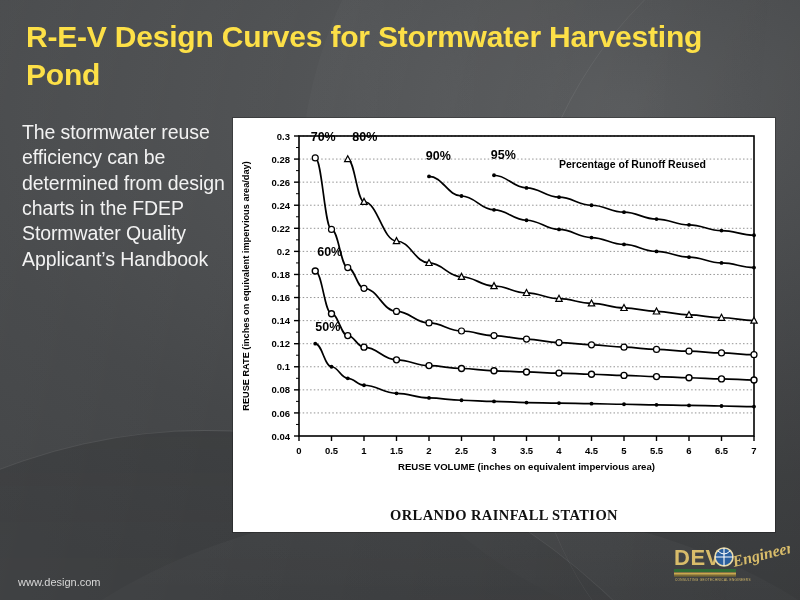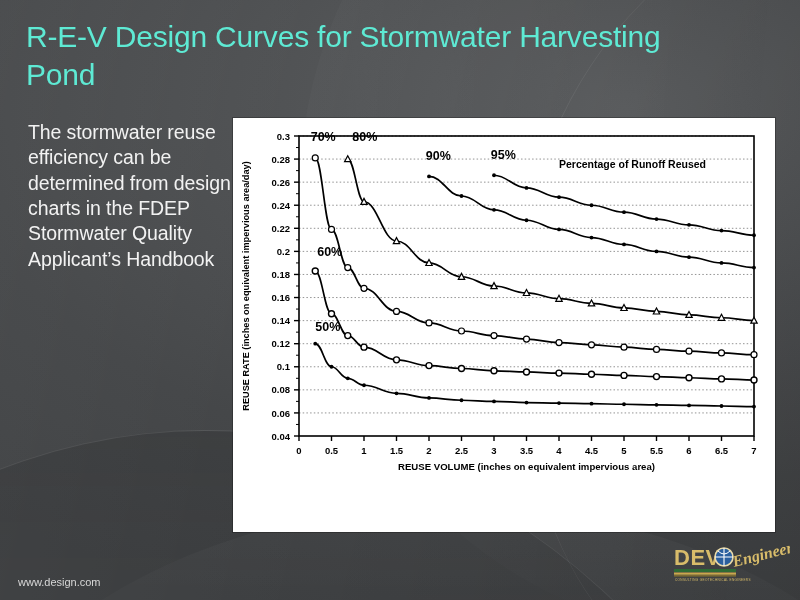--- a/index.html
+++ b/index.html
@@ -45,26 +45,26 @@
     transform:rotate(7deg);
   }
   .swoosh-d{
     position:absolute;left:-100px;top:505px;width:1100px;height:420px;
     border-radius:50% 50% 0 0/100% 100% 0 0;
     background:linear-gradient(180deg, rgba(255,255,255,0.035), rgba(255,255,255,0) 40%);
   }
   
   #title{
     position:absolute;left:26px;top:18px;width:700px;
-    color:#5eead4;font-size:30px;font-weight:normal;line-height:1.25;
+    color:#fde047;font-size:30px;font-weight:bold;line-height:1.25;
     letter-spacing:-0.2px;
   }
   
   #body-text{
-    position:absolute;left:28px;top:120px;width:205px;
+    position:absolute;left:22px;top:120px;width:205px;
     color:#f2f2f2;font-size:19.5px;line-height:1.30;
     letter-spacing:-0.1px;
   }
   
   #chart-card{
     position:absolute;left:233px;top:118px;width:542px;height:414px;
     background:#ffffff;
     box-shadow:0 0 0 1px rgba(0,0,0,0.25);
   }
   #chart-svg{display:block;}
@@ -278,20 +278,21 @@
       <circle cx="293.5" cy="69.92307692307693" r="1.9" fill="#000"></circle>
       <circle cx="326" cy="79.15384615384616" r="1.9" fill="#000"></circle>
       <circle cx="358.5" cy="87.23076923076925" r="1.9" fill="#000"></circle>
       <circle cx="391" cy="94.15384615384616" r="1.9" fill="#000"></circle>
       <circle cx="423.5" cy="101.0769230769231" r="1.9" fill="#000"></circle>
       <circle cx="456" cy="106.84615384615387" r="1.9" fill="#000"></circle>
       <circle cx="488.5" cy="112.61538461538464" r="1.9" fill="#000"></circle>
       <circle cx="521" cy="117.23076923076925" r="1.9" fill="#000"></circle>
       <text x="257.75" y="41.07692307692304" font-family="Liberation Sans, sans-serif" font-size="12.5" font-weight="bold" fill="#000">95%</text>
     </svg>
+  <div id="caption">ORLANDO RAINFALL STATION</div>
 </div>
 
 <div id="footer-url">www.design.com</div>
 
 <svg id="logo" viewBox="0 0 118 44">
   <g>
     <text x="2" y="24" font-family="Liberation Sans, sans-serif" font-size="22" font-weight="bold" fill="#d8bc6a" letter-spacing="0.5">DEV</text>
     <circle cx="52" cy="16" r="9" fill="#2b5f9e" stroke="#e8d9a8" stroke-width="1.6"></circle>
     <path d="M43 16 h18 M52 7 v18" stroke="#ffffff" stroke-width="1.1"></path>
     <path d="M46 10 q6 6 12 0" stroke="#ffffff" stroke-width="1" fill="none"></path>

